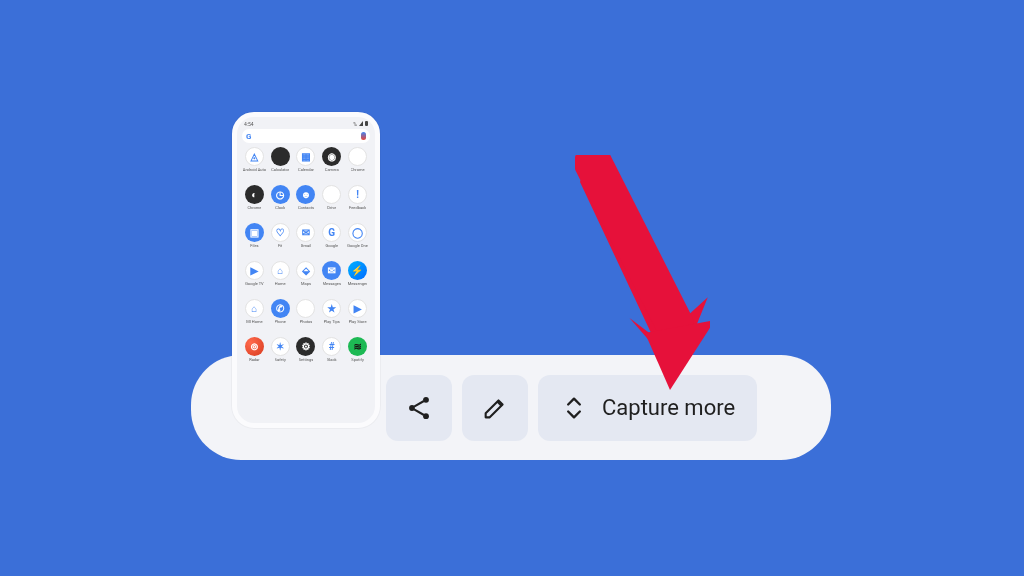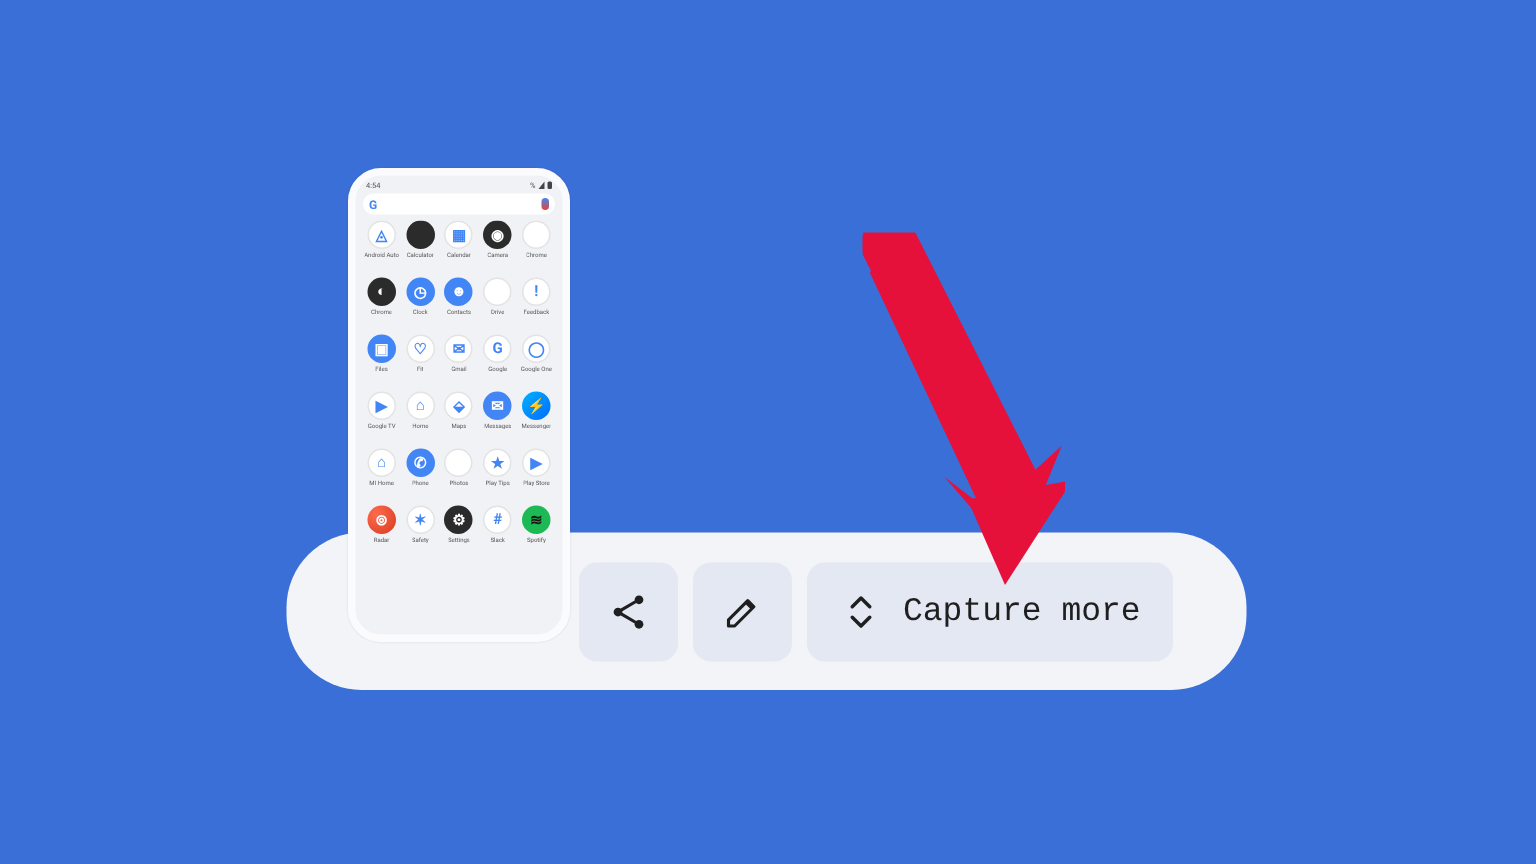--- a/index.html
+++ b/index.html
@@ -38,21 +38,21 @@
     justify-content: center;
     margin-right: 10px;
     color: #1f1f1f;
   }
   .tb-square { width: 66px; }
   .tb-wide {
     padding: 0 22px;
     gap: 14px;
   }
   .tb-icon { width: 28px; height: 28px; flex: 0 0 auto; }
-  .tb-label { font-size: 22px; font-weight: 400; color: #1f1f1f; white-space: nowrap; font-family: Liberation Mono, monospace; }
+  .tb-label { font-size: 22px; font-weight: 400; color: #1f1f1f; white-space: nowrap; }
 
   
   .phone {
     position: absolute;
     left: 232px;
     top: 112px;
     width: 148px;
     height: 316px;
     background: #f1f2f6;
     border: 5px solid #fbfbfd;

